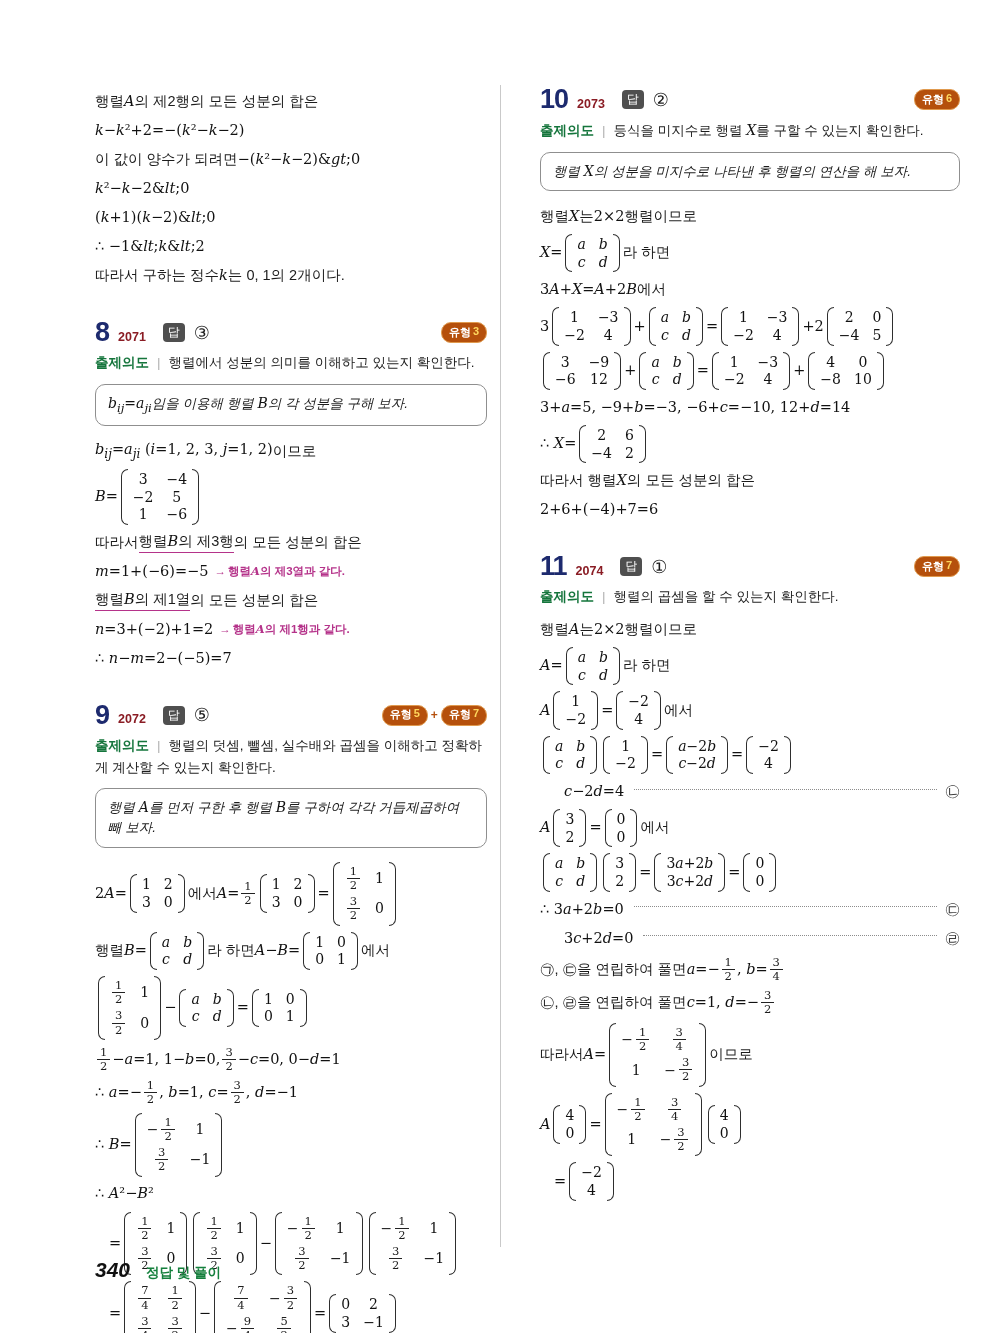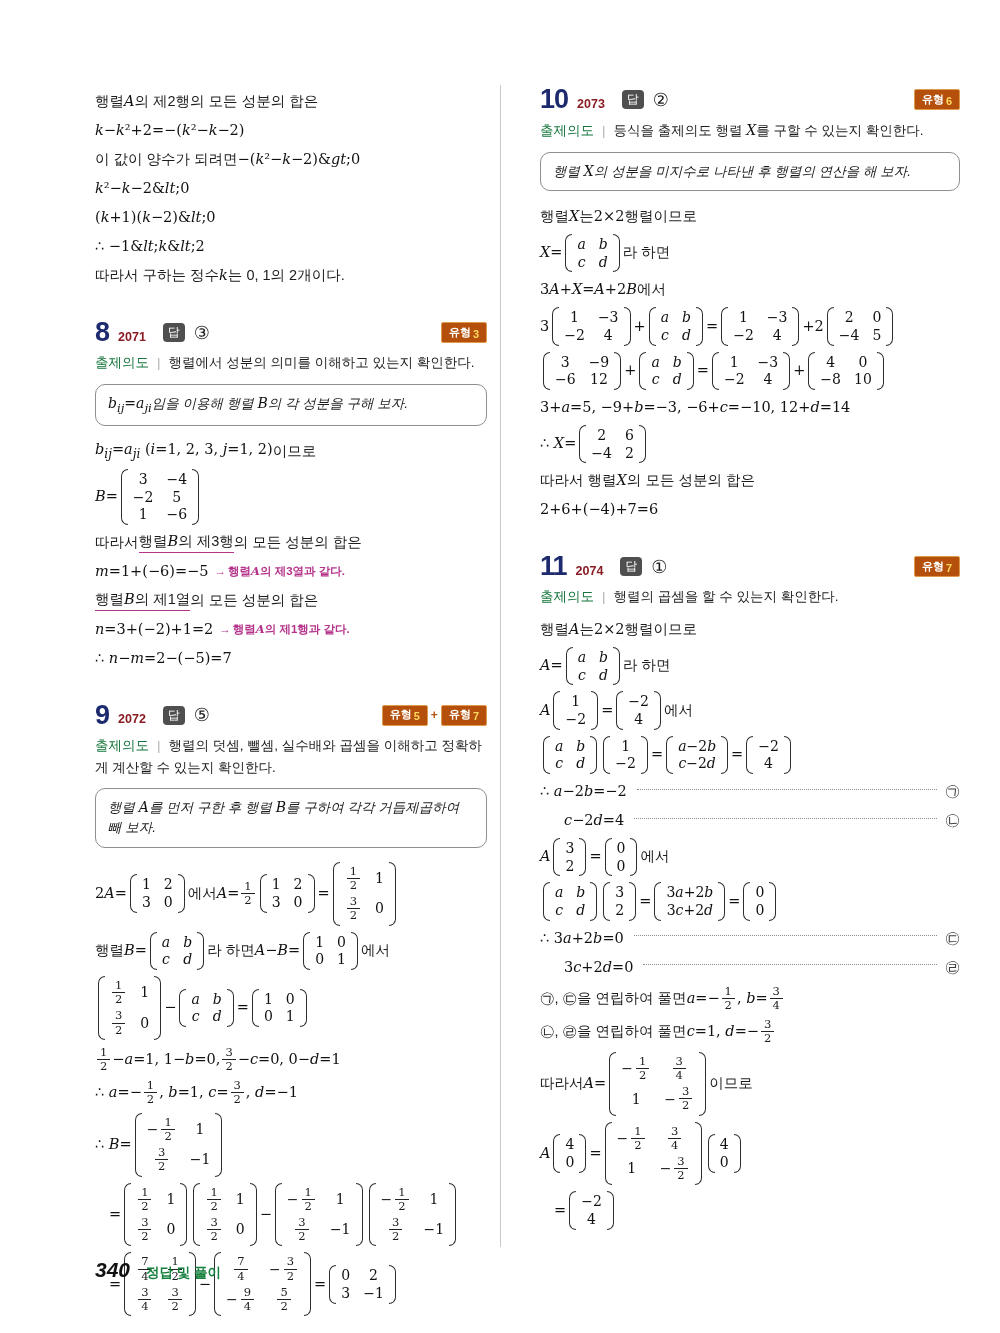--- a/index.html
+++ b/index.html
@@ -33,27 +33,27 @@
   .mc{text-align:center;line-height:1.05;display:inline-flex;align-items:center;justify-content:center;}
 
   
   .phead{display:flex;align-items:center;gap:9px;margin:30px 0 4px;}
   .phead.first{margin-top:0;}
   .pnum{font-size:27px;font-weight:bold;color:var(--navy);letter-spacing:-1px;}
   .pid{font-size:12.5px;font-weight:bold;color:var(--maroon);position:relative;top:4px;}
   .akey{background:#4f4f4f;color:#fff;font-size:12px;border-radius:4px;padding:1px 5px;margin-left:8px;}
   .acirc{font-size:18px;color:#1c1c1c;}
   .badges{margin-left:auto;display:flex;align-items:center;gap:3px;}
-  .badge{background:var(--orange);border:1.5px solid #e09a4e;color:#fff;font-size:11px;font-weight:bold;padding:1.5px 7px 2.5px;border-radius:2px;display:inline-flex;gap:2px;align-items:flex-end;}
+  .badge{background:var(--orange);border:1.5px solid #e09a4e;color:#fff;font-size:11px;font-weight:bold;padding:1.5px 7px 2.5px;border-radius:10px;display:inline-flex;gap:2px;align-items:flex-start;}
   .badge .bn{color:#ffd85e;}
   .bplus{color:var(--orange);font-weight:bold;font-size:12px;}
 
   
   .intent{margin:4px 0 10px;font-size:13.5px;line-height:1.6;color:#2b2b2b;}
-  .ilabel{color:var(--green);font-weight:normal;}
+  .ilabel{color:var(--green);font-weight:bold;}
   .ibar{color:#b0b0b0;margin:0 8px;}
   .intent .mt{font-size:14px;}
 
   
   .hint{border:1.4px solid #8f8f8f;border-radius:10px;padding:8px 12px;margin:8px 0 14px;font-size:13.5px;line-height:1.5;color:#222;font-style:italic;white-space:normal;}
   .hint .mt{font-size:14px;}
 
   
   .ann{color:var(--purple);font-size:11.5px;font-weight:bold;margin-left:6px;display:inline-flex;align-items:center;white-space:nowrap;}
   .ann .kt,.ann .mt{color:var(--purple);font-size:11.5px;}
@@ -421,20 +421,23 @@
                 <span class="fd">2</span>
               </span>
             </span>
             <span class="mc">
               <span class="mt">−1</span>
             </span>
           </span>
           <span class="rp"></span>
         </span>
       </div>
+      <div class="line">
+        <span class="mt">∴ <i>A</i>²−<i>B</i>²</span>
+      </div>
       <div class="line indent">
         <span class="mt">=</span>
         <span class="mat">
           <span class="lp"></span>
           <span class="mb" style="grid-template-columns:repeat(2,auto)">
             <span class="mc">
               <span class="frac">
                 <span class="fn">1</span>
                 <span class="fd">2</span>
               </span>
@@ -622,21 +625,21 @@
         <span class="pid">2073</span>
         <span class="akey">답</span>
         <span class="acirc">②</span>
         <span class="badges">
           <span class="badge">
             <span>유형</span>
             <span class="bn">6</span>
           </span>
         </span>
       </div>
-      <div class="intent"><span class="ilabel">출제의도</span><span class="ibar">|</span><span class="kt">등식을 출제의도 행렬 </span><span class="mt"><i>X</i></span><span class="kt">를 구할 수 있는지 확인한다.</span></div>
+      <div class="intent"><span class="ilabel">출제의도</span><span class="ibar">|</span><span class="kt">등식을 미지수로 행렬 </span><span class="mt"><i>X</i></span><span class="kt">를 구할 수 있는지 확인한다.</span></div>
       <div class="hint"><span class="kt">행렬 </span><span class="mt"><i>X</i></span><span class="kt">의 성분을 미지수로 나타낸 후 행렬의 연산을 해 보자.</span></div>
       <div class="line">
         <span class="kt">행렬 </span>
         <span class="mt"><i>X</i></span>
         <span class="kt">는 </span>
         <span class="mt">2×2</span>
         <span class="kt"> 행렬이므로</span>
       </div>
       <div class="line">
         <span class="mt"><i>X</i>=</span>
@@ -973,25 +976,20 @@
             <span class="mc">
               <span class="mt">−2</span>
             </span>
             <span class="mc">
               <span class="mt">4</span>
             </span>
           </span>
           <span class="rp"></span>
         </span>
       </div>
-      <div class="line">
-        <span class="mt">∴ <i>a</i>−2<i>b</i>=−2</span>
-        <span class="lead"></span>
-        <span class="ltag">㉠</span>
-      </div>
       <div class="line indent2">
         <span class="mt"><i>c</i>−2<i>d</i>=4</span>
         <span class="lead"></span>
         <span class="ltag">㉡</span>
       </div>
       <div class="line">
         <span class="mt"><i>A</i></span>
         <span class="mat">
           <span class="lp"></span>
           <span class="mb" style="grid-template-columns:repeat(1,auto)">

